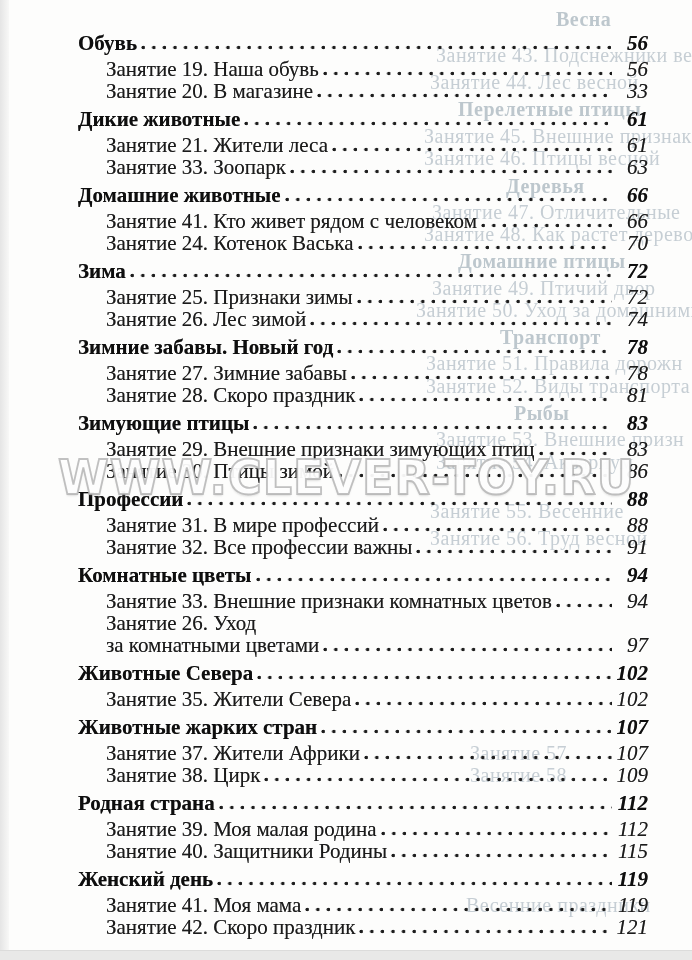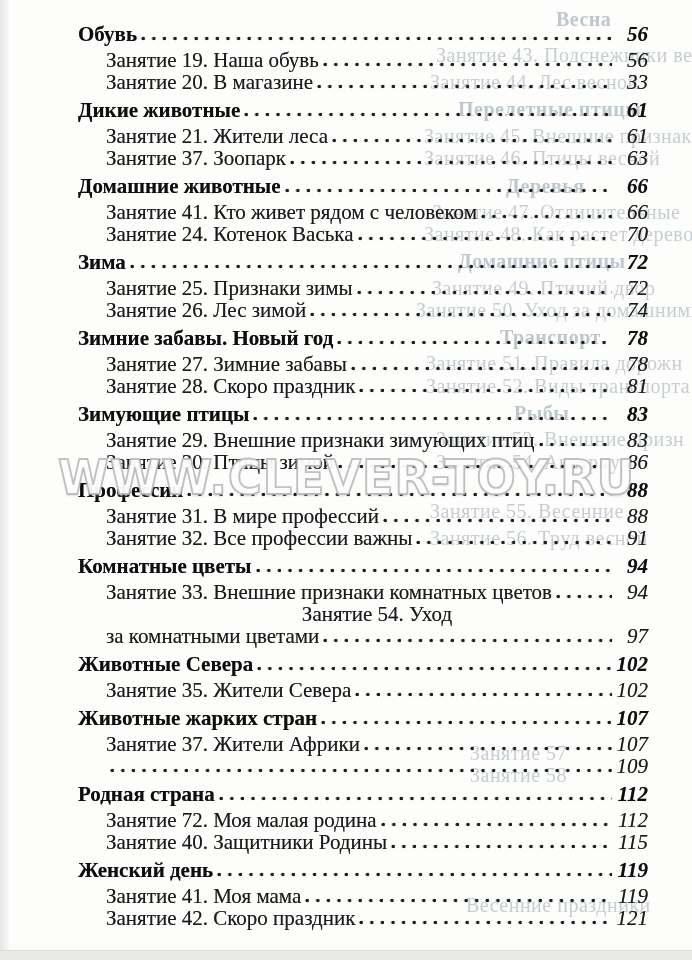--- a/index.html
+++ b/index.html
@@ -15,32 +15,32 @@
     background:linear-gradient(90deg,#e5e5e5,#f8f8f7);
     z-index:3;
   }
   .edge-bottom{
     position:absolute;left:0;right:0;bottom:0;height:9px;
     background:#e9e9e8;border-top:1px solid #dcdcdb;
     z-index:3;
   }
   .toc{
     position:absolute;left:78px;top:0;width:570px;
-    padding-top:17px;
+    padding-top:26px;
     z-index:1;
   }
   .row{
     display:flex;align-items:baseline;
     height:22px;line-height:22px;font-size:21px;
     color:#1b1b1b;
     text-shadow:0 0 .4px rgba(20,20,20,.55);
     white-space:nowrap;
   }
   .row.header{font-weight:bold;color:#0e0e0e;margin-top:6px;margin-bottom:4px;}
-  .row.entry,.row.plain{padding-left:28px;justify-content:center;}
+  .row.entry,.row.plain{padding-left:28px;}
   .leader{
     flex:1;align-self:flex-end;height:7px;
     margin:0 2px 3px 4px;
     background-image:radial-gradient(circle at 2.2px 3.5px,#1c1c1c 1.45px,rgba(0,0,0,0) 2.1px);
     background-size:10.6px 7px;background-repeat:repeat-x;
   }
   .pg{min-width:34px;text-align:right;font-style:italic;}
   .ghost{
     position:absolute;z-index:0;
     font-size:20px;line-height:22px;
@@ -113,21 +113,21 @@
         <span class="label">Дикие животные</span>
         <span class="leader"></span>
         <span class="pg">61</span>
       </div>
       <div class="row entry">
         <span class="label">Занятие 21. Жители леса</span>
         <span class="leader"></span>
         <span class="pg">61</span>
       </div>
       <div class="row entry">
-        <span class="label">Занятие 37. Зоопарк</span>
+        <span class="label">Занятие 33. Зоопарк</span>
         <span class="leader"></span>
         <span class="pg">63</span>
       </div>
       <div class="row header">
         <span class="label">Домашние животные</span>
         <span class="leader"></span>
         <span class="pg">66</span>
       </div>
       <div class="row entry">
         <span class="label">Занятие 41. Кто живет рядом с человеком</span>
@@ -203,21 +203,21 @@
         <span class="label">Комнатные цветы</span>
         <span class="leader"></span>
         <span class="pg">94</span>
       </div>
       <div class="row entry">
         <span class="label">Занятие 33. Внешние признаки комнатных цветов</span>
         <span class="leader"></span>
         <span class="pg">94</span>
       </div>
       <div class="row plain">
-        <span class="label">Занятие 54. Уход</span>
+        <span class="label">Занятие 26. Уход</span>
       </div>
       <div class="row entry">
         <span class="label">за комнатными цветами</span>
         <span class="leader"></span>
         <span class="pg">97</span>
       </div>
       <div class="row header">
         <span class="label">Животные Севера</span>
         <span class="leader"></span>
         <span class="pg">102</span>
@@ -231,30 +231,31 @@
         <span class="label">Животные жарких стран</span>
         <span class="leader"></span>
         <span class="pg">107</span>
       </div>
       <div class="row entry">
         <span class="label">Занятие 37. Жители Африки</span>
         <span class="leader"></span>
         <span class="pg">107</span>
       </div>
       <div class="row entry">
+        <span class="label">Занятие 38. Цирк</span>
         <span class="leader"></span>
         <span class="pg">109</span>
       </div>
       <div class="row header">
         <span class="label">Родная страна</span>
         <span class="leader"></span>
         <span class="pg">112</span>
       </div>
       <div class="row entry">
-        <span class="label">Занятие 72. Моя малая родина</span>
+        <span class="label">Занятие 39. Моя малая родина</span>
         <span class="leader"></span>
         <span class="pg">112</span>
       </div>
       <div class="row entry">
         <span class="label">Занятие 40. Защитники Родины</span>
         <span class="leader"></span>
         <span class="pg">115</span>
       </div>
       <div class="row header">
         <span class="label">Женский день</span>

